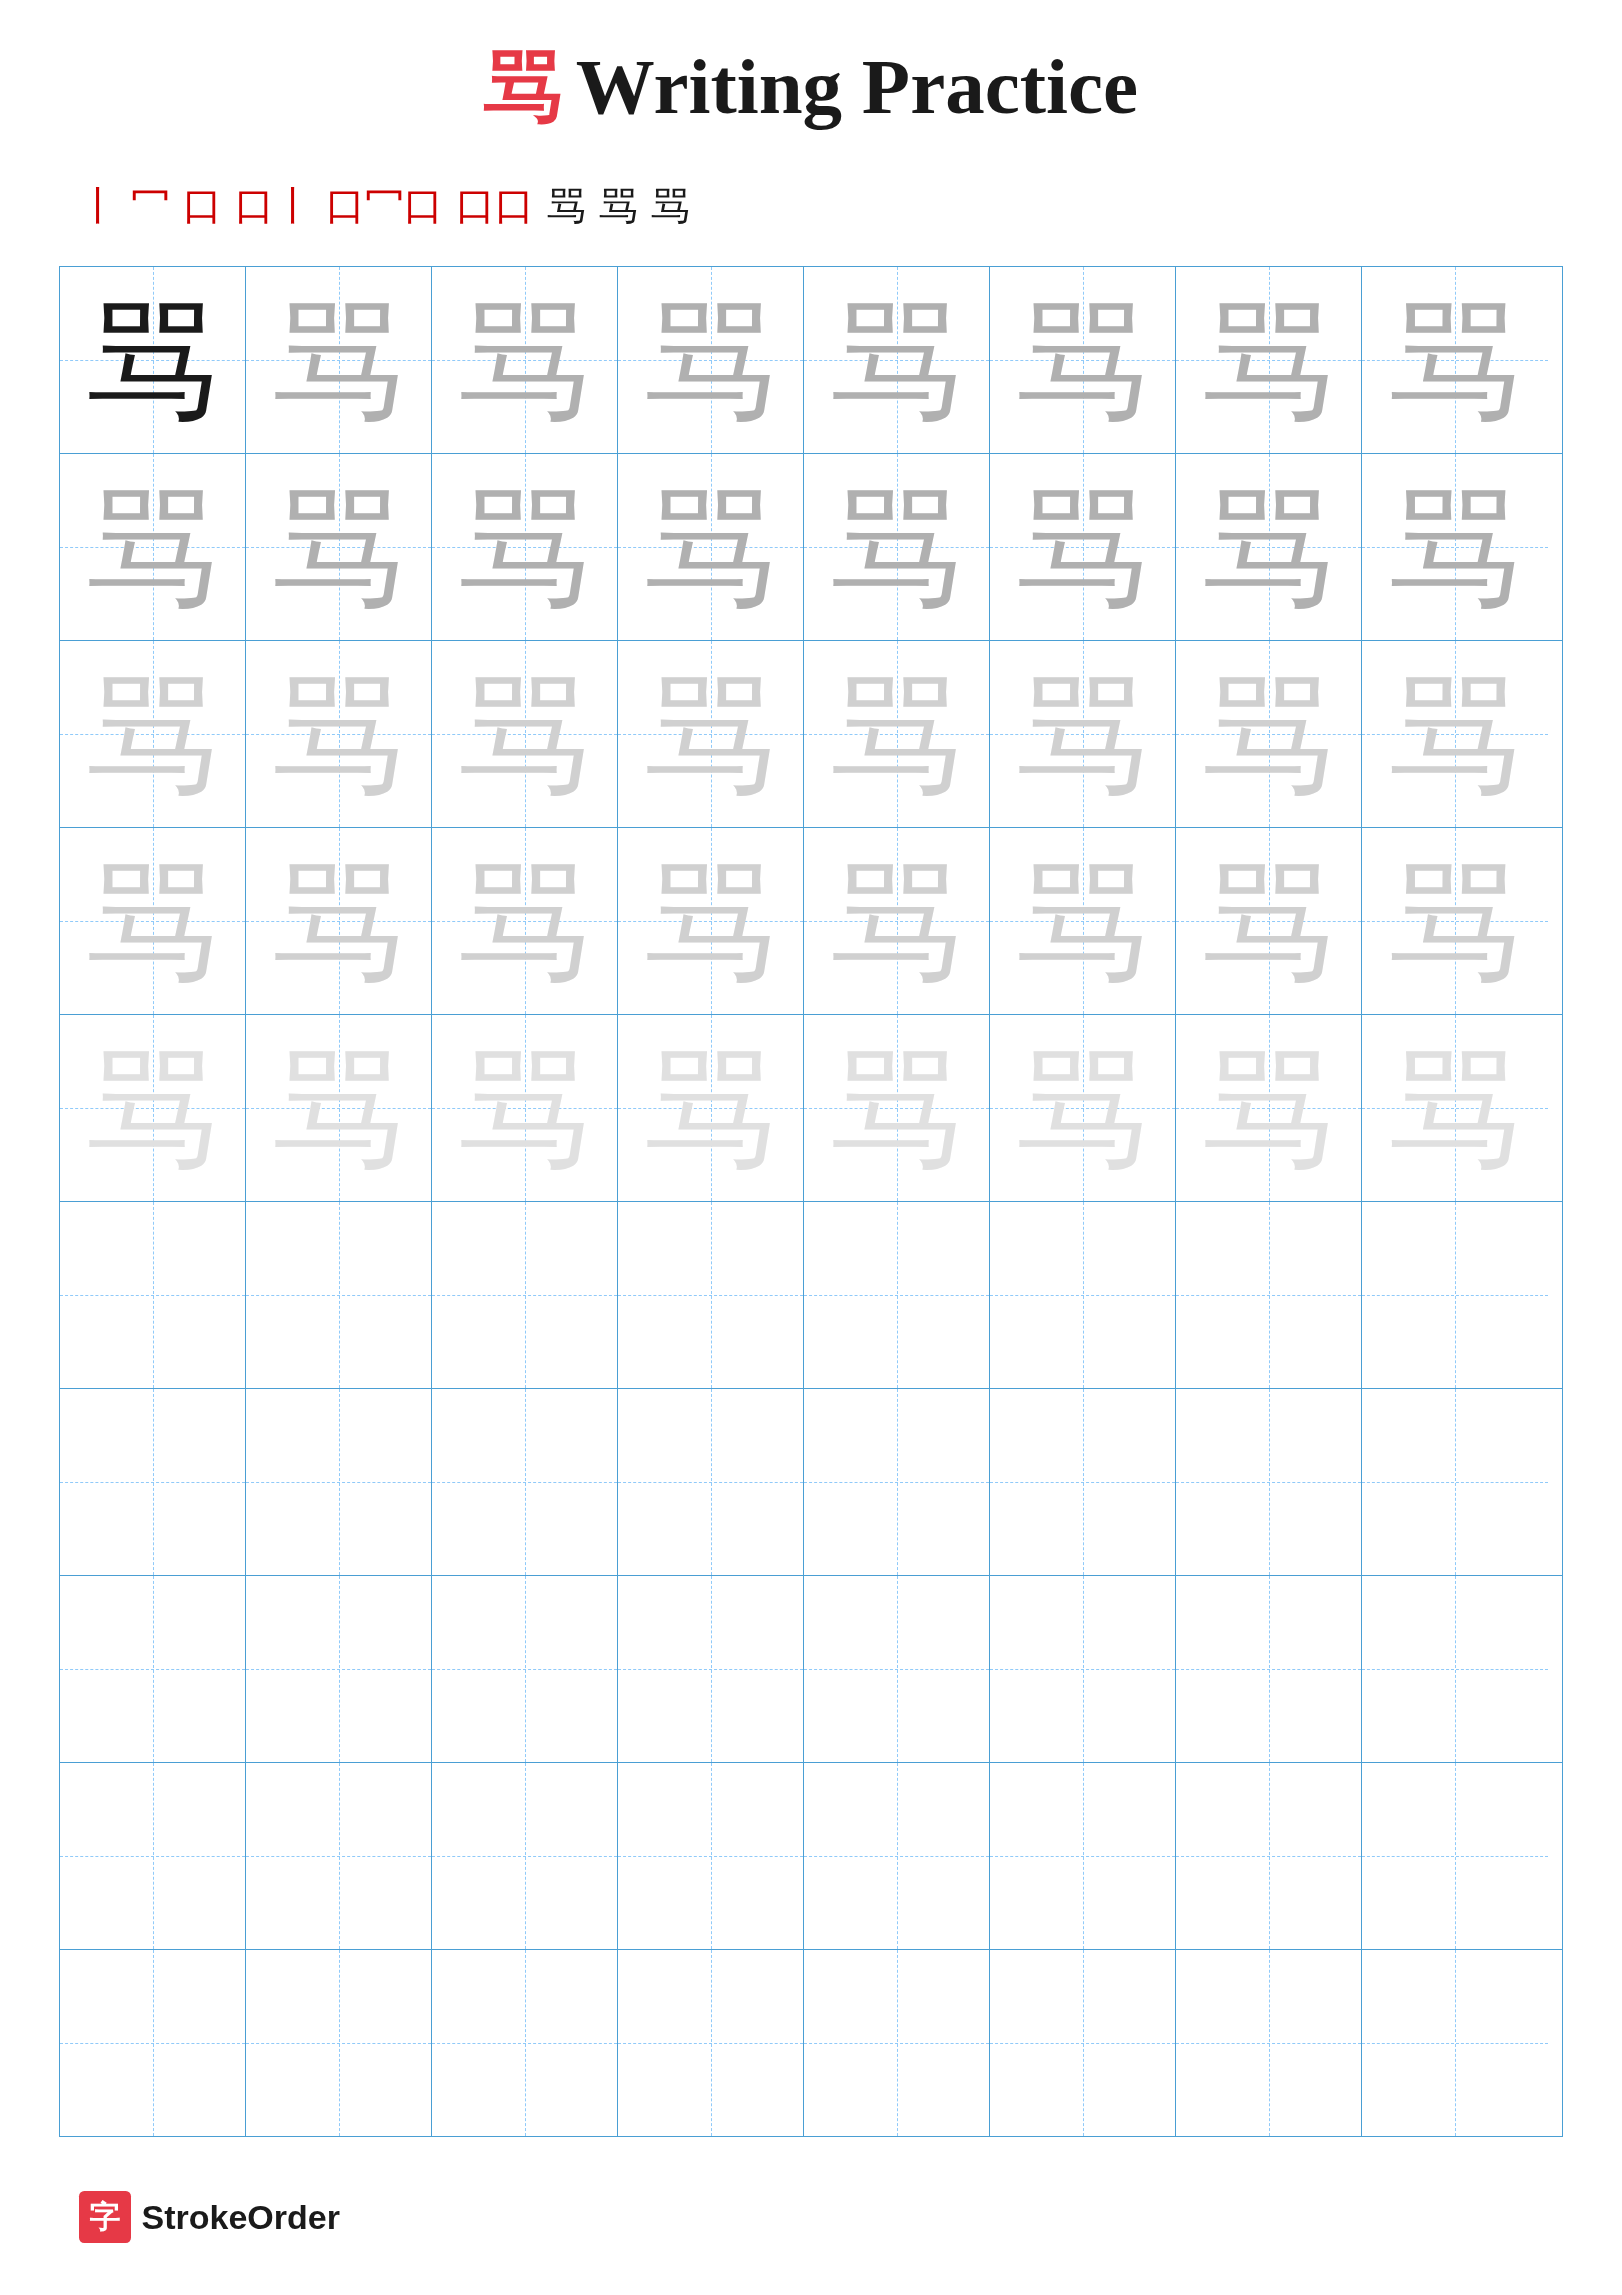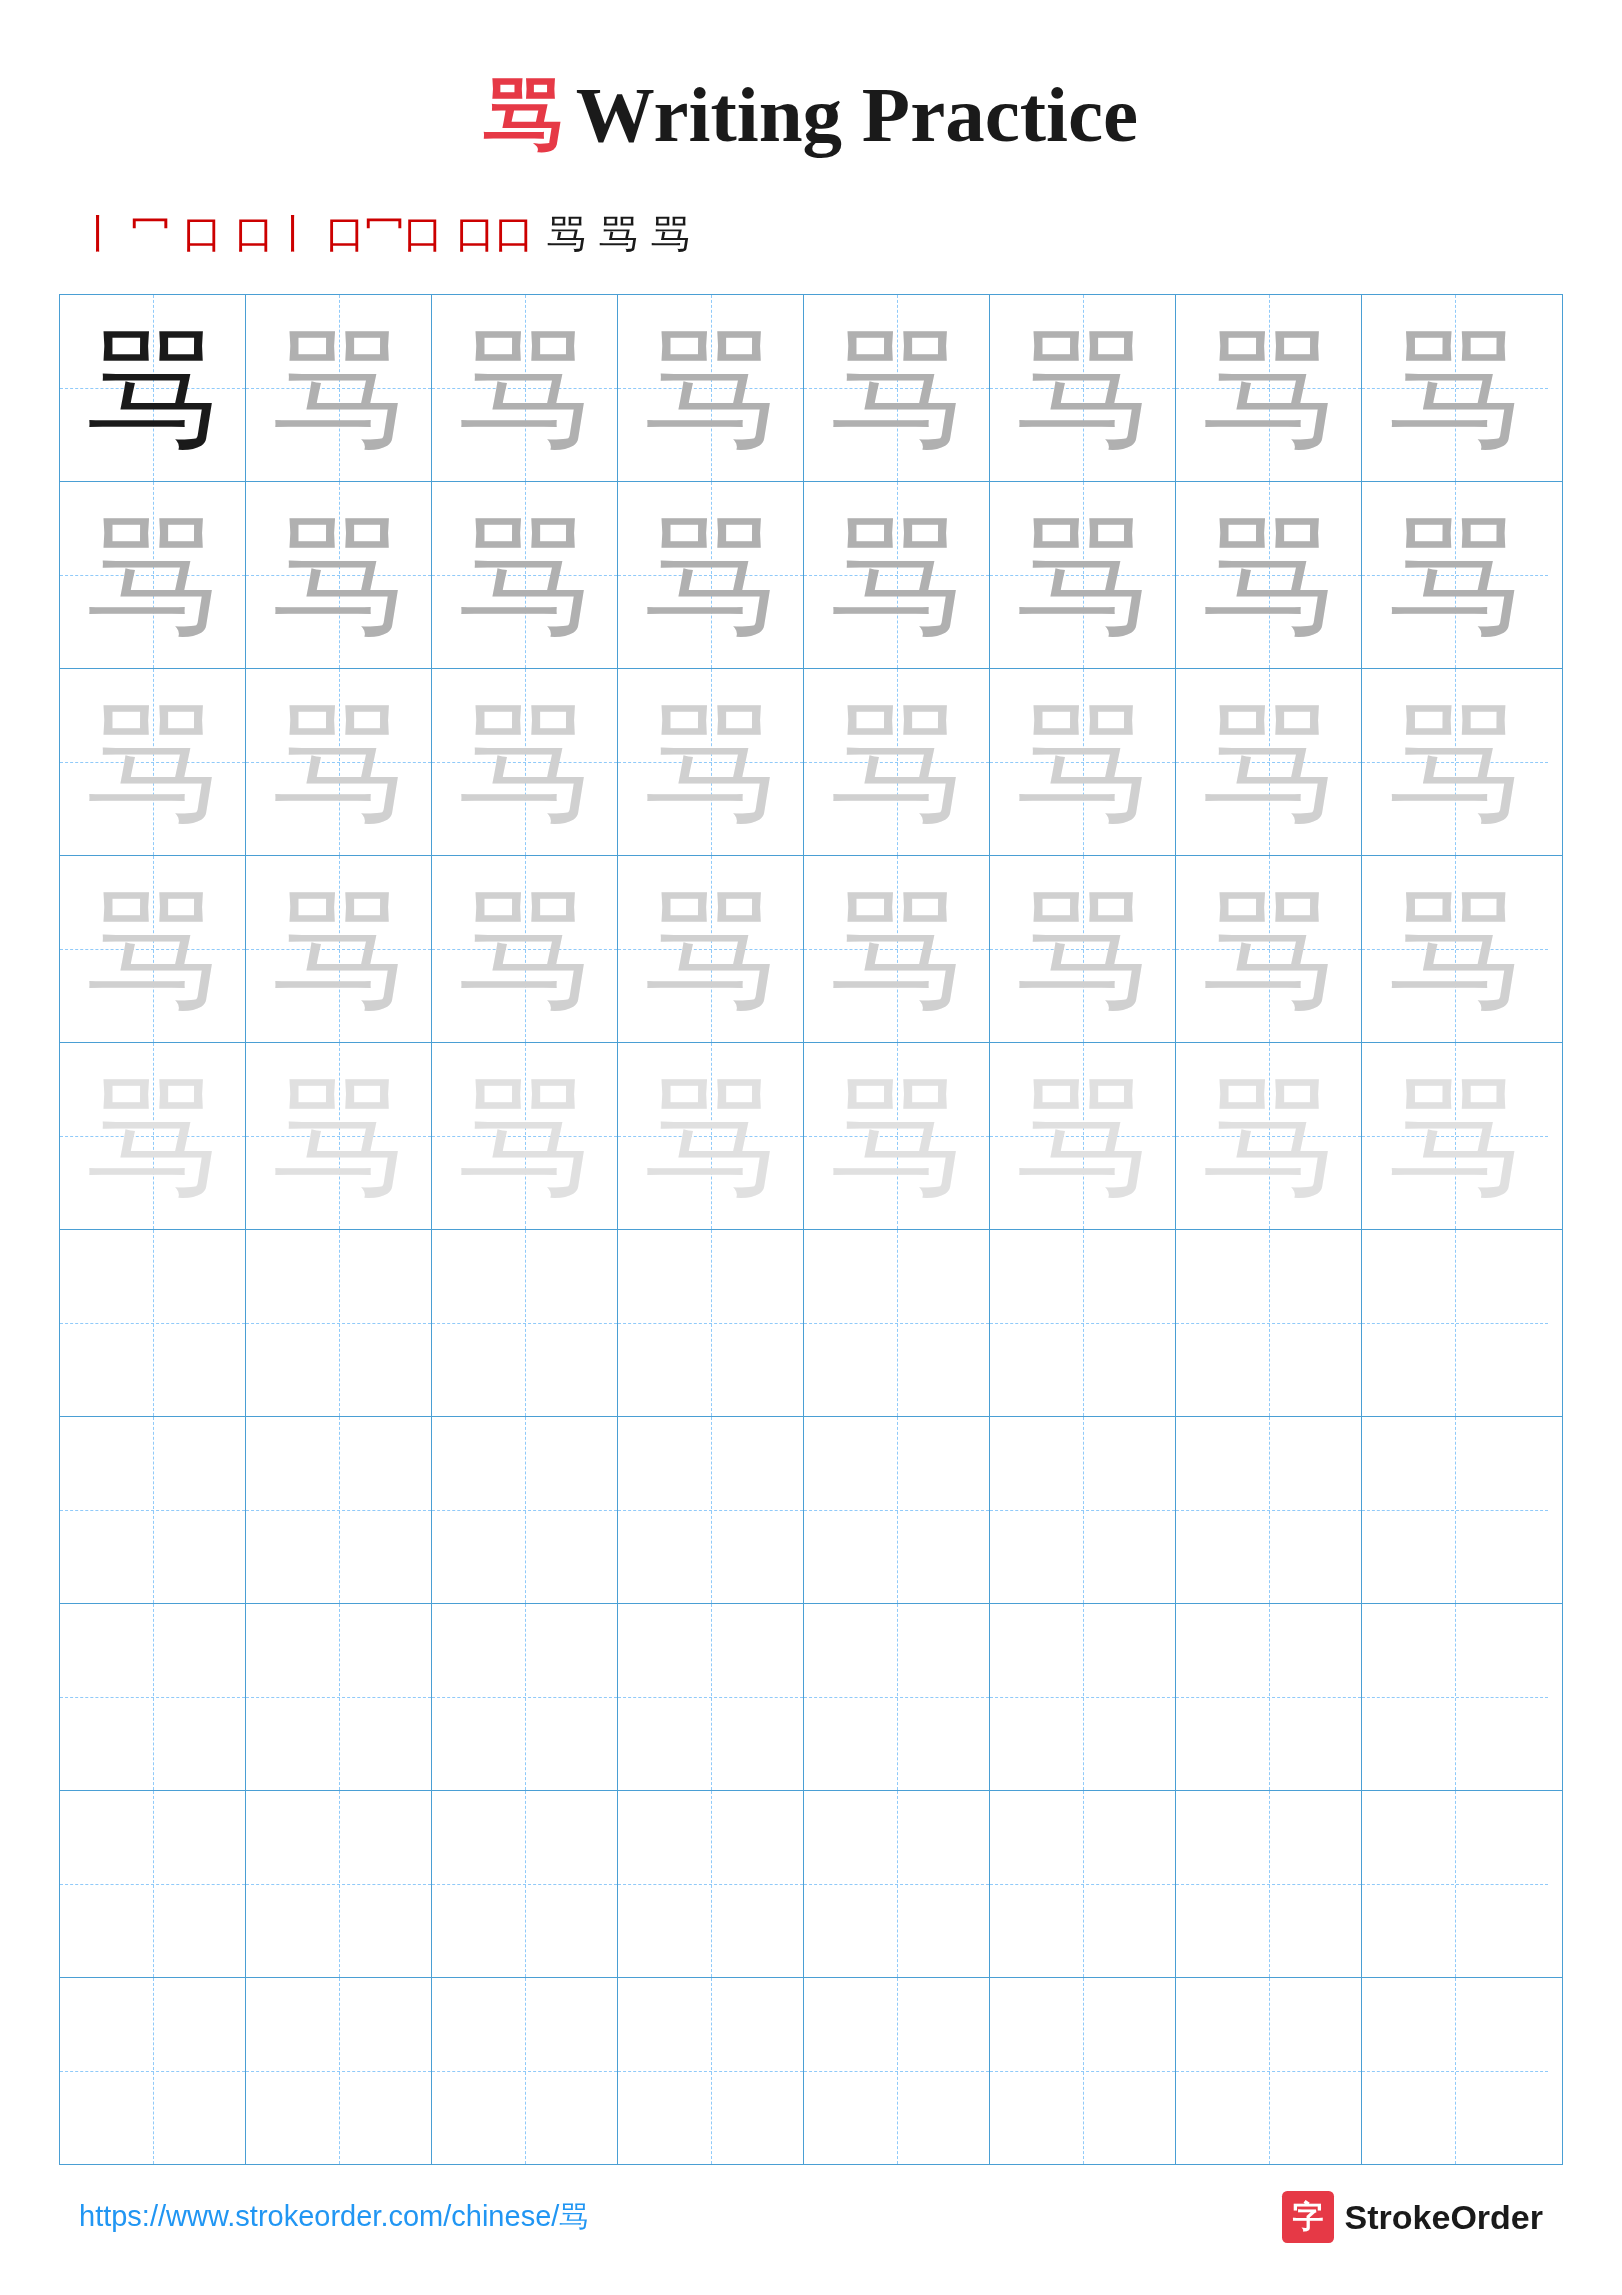--- a/index.html
+++ b/index.html
@@ -7,21 +7,21 @@
       width: 1622px;
       height: 2295px;
       background: #ffffff;
       font-family: serif;
       position: relative;
       overflow: hidden;
     }
 
     .page-title {
       text-align: center;
-      padding-top: 62px;
+      padding-top: 34px;
       padding-bottom: 39px;
       font-size: 79px;
       font-weight: bold;
       color: #1a1a1a;
     }
     .page-title .char {
       color: #e63946;
       margin-right: 13px;
     }
 
@@ -366,19 +366,18 @@
     <div class="grid-cell"></div>
     <div class="grid-cell"></div>
     <div class="grid-cell"></div>
     <div class="grid-cell"></div>
     <div class="grid-cell"></div>
     <div class="grid-cell"></div>
   </div>
 </div>
 
 <div class="footer">
-  <span class="footer-url">https://www.strokeorder.com/chinese/骂</span>
   <div class="footer-brand">
     <div class="footer-brand-icon">字</div>
     <span>StrokeOrder</span>
   </div>
 </div>
 
 
 </body></html>

